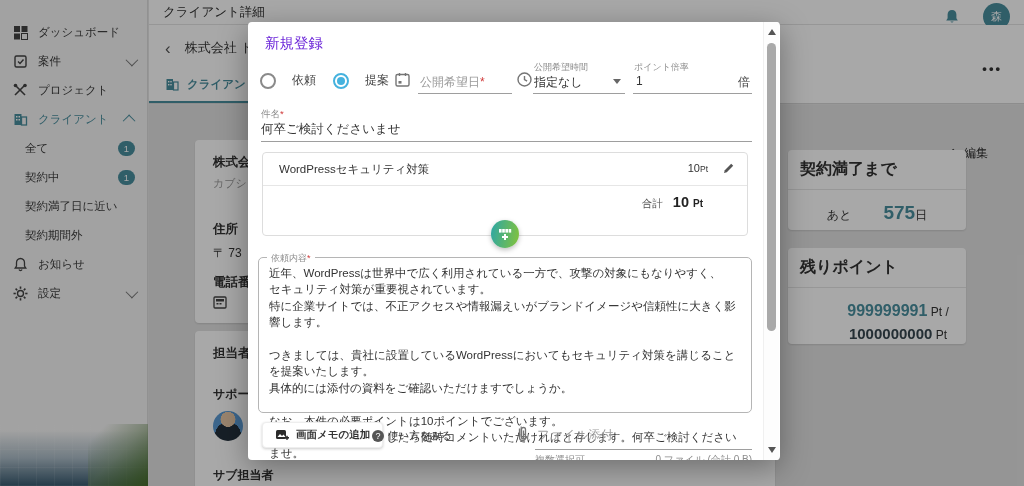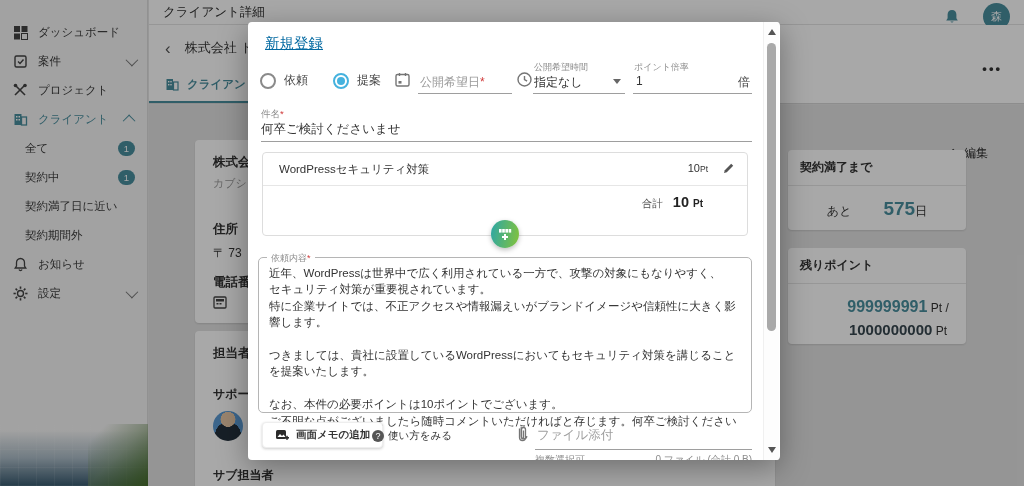--- a/index.html
+++ b/index.html
@@ -51,38 +51,38 @@
   .card { background:#fff; border-radius:4px; box-shadow:0 1px 2px rgba(0,0,0,.12); position:absolute; }
   .info-card { left:46px; top:35px; width:580px; height:183px; padding:14px 18px; }
   .staff-card { left:46px; top:226px; width:580px; height:200px; padding:14px 18px; }
   .edit-btn { position:absolute; right:36px; top:8px; display:flex; gap:7px; align-items:center; font-size:12px; color:#2f2f2f; cursor:pointer;margin-top:32px; }
   .lbl-b { font-weight:bold; font-size:12.5px; color:#333; }
   .lbl-g { color:#9a9a9a; font-size:11px; margin-top:5px; }
   .row-gap { margin-top:22px; }
   .right-card { right:58px; width:178px; padding:0; }
   .rc1 { top:45px; height:80px; }
   .rc2 { top:143px; height:96px; }
-  .rc-title { font-weight:bold; font-size:12px; padding:9px 12px; border-bottom:1px solid #e6e6e6; }
+  .rc-title { font-weight:bold; font-size:16px; padding:9px 12px; border-bottom:1px solid #e6e6e6; }
   .rc-body { text-align:center; padding-top:12px; font-size:12px; color:#333; }
   .teal-big { color:#4a8f9f; font-weight:bold; font-size:19px;margin-left:32px; }
   .teal-mid { color:#4a8f9f; font-weight:bold; font-size:16px; }
   .dark-mid { color:#37474f; font-weight:bold; font-size:15px; }
   .ph-avatar { width:30px; height:30px; border-radius:50%; margin-top:8px;
       background:radial-gradient(circle at 50% 28%, #e8c9a8 0 28%, transparent 29%),
                  radial-gradient(circle at 50% 80%, #23303c 0 45%, transparent 46%), #5b9bd5; }
 
   
   .backdrop { position:absolute; inset:0; background:rgba(0,0,0,.34); }
 
   
   .modal { position:absolute; left:248px; top:22px; width:532px; height:438px; background:#fff; border-radius:4px;
            box-shadow:0 8px 30px rgba(0,0,0,.35); overflow:hidden; }
-  .m-title { position:absolute; left:17px; top:12px; font-size:14.5px; color:#0369a1;text-decoration:underline; }
+  .m-title { position:absolute; left:17px; top:12px; font-size:14.5px; color:#6d28d9; }
   .m-row { position:absolute; left:0; top:44px; height:34px; width:515px; }
-  .radio { position:absolute; display:flex; align-items:center; gap:8px; font-size:12px; color:#444; cursor:pointer; }
+  .radio { position:absolute; display:flex; align-items:center; gap:16px; font-size:12px; color:#444; cursor:pointer; }
   .r-circ { width:16px; height:16px; border:2px solid #8a8a8a; border-radius:50%; }
   .r-circ.sel { border-color:#45b2de; position:relative; }
   .r-circ.sel::after { content:""; position:absolute; inset:2px; background:#45b2de; border-radius:50%; }
   .u-line { border-bottom:1px solid #9e9e9e; position:absolute; }
   .fld-lbl { position:absolute; font-size:9px; color:#8d8d8d; }
   .req { color:#d03a3a; }
   .m-sel-caret { width:0; height:0; border-left:4px solid transparent; border-right:4px solid transparent; border-top:5px solid #666; position:absolute; }
   .subject-lbl { position:absolute; left:13px; top:86px; font-size:9.5px; color:#8d8d8d; }
   .subject-val { position:absolute; left:13px; top:99px; font-size:12.5px; color:#333; }
   .items-card { position:absolute; left:14px; top:130px; width:486px; height:84px; border:1px solid #ddd; border-radius:4px; }
@@ -386,20 +386,21 @@
     <div class="fieldset">
       <div class="fieldset-legend">
         <span>依頼内容</span><span class="req">*</span>
       </div>
       <div class="fieldset-body">
         <div class="fl">近年、WordPressは世界中で広く利用されている一方で、攻撃の対象にもなりやすく、</div>
         <div class="fl">セキュリティ対策が重要視されています。</div>
         <div class="fl">特に企業サイトでは、不正アクセスや情報漏えいがブランドイメージや信頼性に大きく影響します。</div>
         <div class="fl"></div>
         <div class="fl">つきましては、貴社に設置しているWordPressにおいてもセキュリティ対策を講じることを提案いたします。</div>
+        <div class="fl">具体的には添付の資料をご確認いただけますでしょうか。</div>
         <div class="fl"></div>
         <div class="fl">なお、本件の必要ポイントは10ポイントでございます。</div>
         <div class="fl">ご不明な点がございましたら随時コメントいただければと存じます。何卒ご検討くださいませ。</div>
       </div>
     </div>
 
     <div class="m-footer">
       <div class="memo-btn">
         <svg width="14" height="13">
             <rect x="1" y="1" width="10" height="9" rx="1.5" fill="#2b2b2b"></rect>

